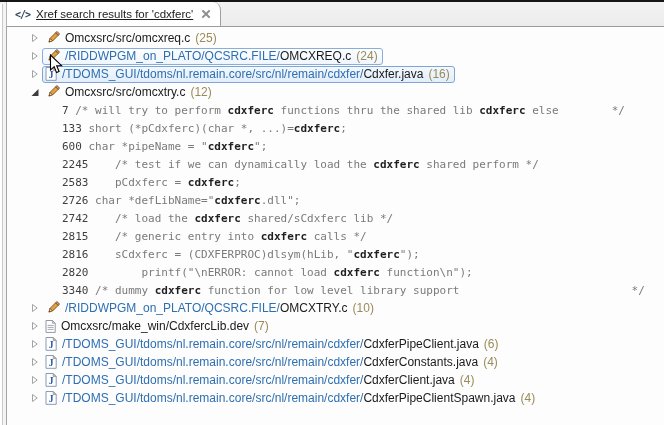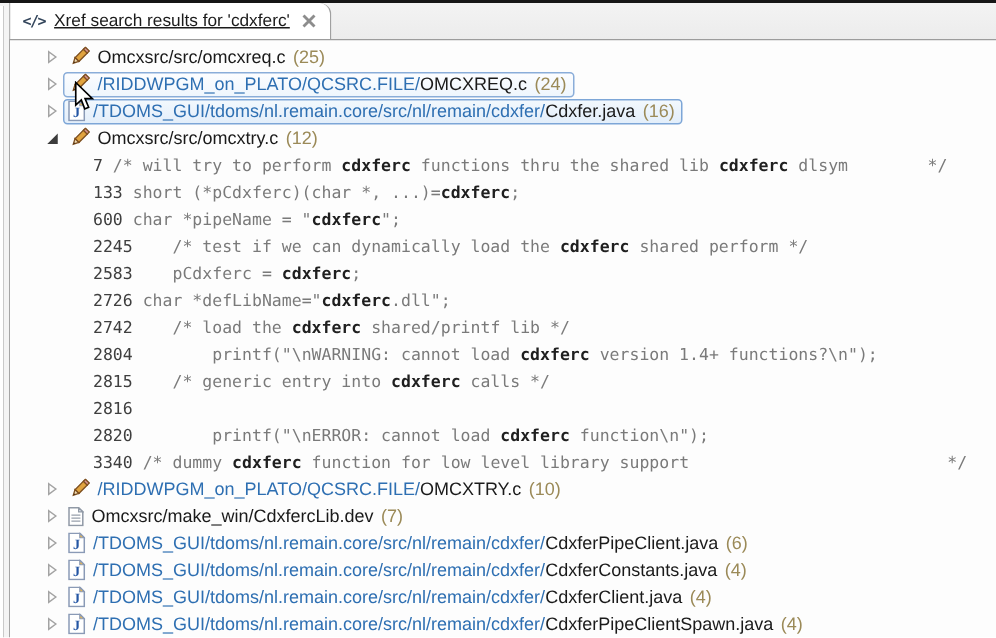--- a/index.html
+++ b/index.html
@@ -82,30 +82,29 @@
       <div class="row file"><span class="twistie"><svg width="9" height="10" viewBox="0 0 9 10">
             <polygon points="7.5,2 7.5,9 0.5,9" fill="#3c3c3c"></polygon>
           </svg></span><span class="selwrap"><span class="ficon"><svg width="15" height="15" viewBox="0 0 15 15">
               <g transform="rotate(135 7.5 7.5)">
                 <rect x="1.2" y="5.7" width="8" height="3.6" fill="#e0a33f" stroke="#7d4e1e" stroke-width="0.9"></rect>
                 <polygon points="9.2,5.7 12.6,7.5 9.2,9.3" fill="#efdcb4" stroke="#7d4e1e" stroke-width="0.9"></polygon>
                 <polygon points="11.4,6.9 12.6,7.5 11.4,8.1" fill="#45311a"></polygon>
                 <rect x="-0.6" y="5.7" width="1.9" height="3.6" fill="#d79390" stroke="#7d4e1e" stroke-width="0.9"></rect>
               </g>
             </svg></span><span><span class="fname">Omcxsrc/src/omcxtry.c</span><span class="fcount">(12)</span></span></span></div>
-      <div class="row code"><span class="lnum">7</span><span class="ctext"><span> /* will try to perform </span><b>cdxferc</b><span> functions thru the shared lib </span><b>cdxferc</b><span> dlsym        */</span></span></div>
+      <div class="row code"><span class="lnum">7</span><span class="ctext"><span> /* will try to perform </span><b>cdxferc</b><span> functions thru the shared lib </span><b>cdxferc</b><span> else        */</span></span></div>
       <div class="row code"><span class="lnum">133</span><span class="ctext"><span> short (*pCdxferc)(char *, ...)=</span><b>cdxferc</b><span>;</span></span></div>
       <div class="row code"><span class="lnum">600</span><span class="ctext"><span> char *pipeName = "</span><b>cdxferc</b><span>";</span></span></div>
       <div class="row code"><span class="lnum">2245</span><span class="ctext"><span>    /* test if we can dynamically load the </span><b>cdxferc</b><span> shared perform */</span></span></div>
       <div class="row code"><span class="lnum">2583</span><span class="ctext"><span>    pCdxferc = </span><b>cdxferc</b><span>;</span></span></div>
       <div class="row code"><span class="lnum">2726</span><span class="ctext"><span> char *defLibName="</span><b>cdxferc</b><span>.dll";</span></span></div>
-      <div class="row code"><span class="lnum">2742</span><span class="ctext"><span>    /* load the </span><b>cdxferc</b><span> shared/printf lib */</span></span></div>
-      <div class="row code"><span class="lnum">2804</span><span class="ctext"><span>        printf("\nWARNING: cannot load </span><b>cdxferc</b><span> version 1.4+ functions?\n");</span></span></div>
+      <div class="row code"><span class="lnum">2742</span><span class="ctext"><span>    /* load the </span><b>cdxferc</b><span> shared/sCdxferc lib */</span></span></div>
       <div class="row code"><span class="lnum">2815</span><span class="ctext"><span>    /* generic entry into </span><b>cdxferc</b><span> calls */</span></span></div>
-      <div class="row code"><span class="lnum">2816</span></div>
+      <div class="row code"><span class="lnum">2816</span><span class="ctext"><span>    sCdxferc = (CDXFERPROC)dlsym(hLib, "</span><b>cdxferc</b><span>");</span></span></div>
       <div class="row code"><span class="lnum">2820</span><span class="ctext"><span>        printf("\nERROR: cannot load </span><b>cdxferc</b><span> function\n");</span></span></div>
       <div class="row code"><span class="lnum">3340</span><span class="ctext"><span> /* dummy </span><b>cdxferc</b><span> function for low level library support                          */</span></span></div>
       <div class="row file"><span class="twistie"><svg width="8" height="10" viewBox="0 0 8 10">
             <polygon points="1.5,1.5 6.2,5 1.5,8.5" fill="#fdfdfd" stroke="#a3a3a3" stroke-width="1"></polygon>
           </svg></span><span class="selwrap"><span class="ficon"><svg width="15" height="15" viewBox="0 0 15 15">
               <g transform="rotate(135 7.5 7.5)">
                 <rect x="1.2" y="5.7" width="8" height="3.6" fill="#e0a33f" stroke="#7d4e1e" stroke-width="0.9"></rect>
                 <polygon points="9.2,5.7 12.6,7.5 9.2,9.3" fill="#efdcb4" stroke="#7d4e1e" stroke-width="0.9"></polygon>
                 <polygon points="11.4,6.9 12.6,7.5 11.4,8.1" fill="#45311a"></polygon>
                 <rect x="-0.6" y="5.7" width="1.9" height="3.6" fill="#d79390" stroke="#7d4e1e" stroke-width="0.9"></rect>

